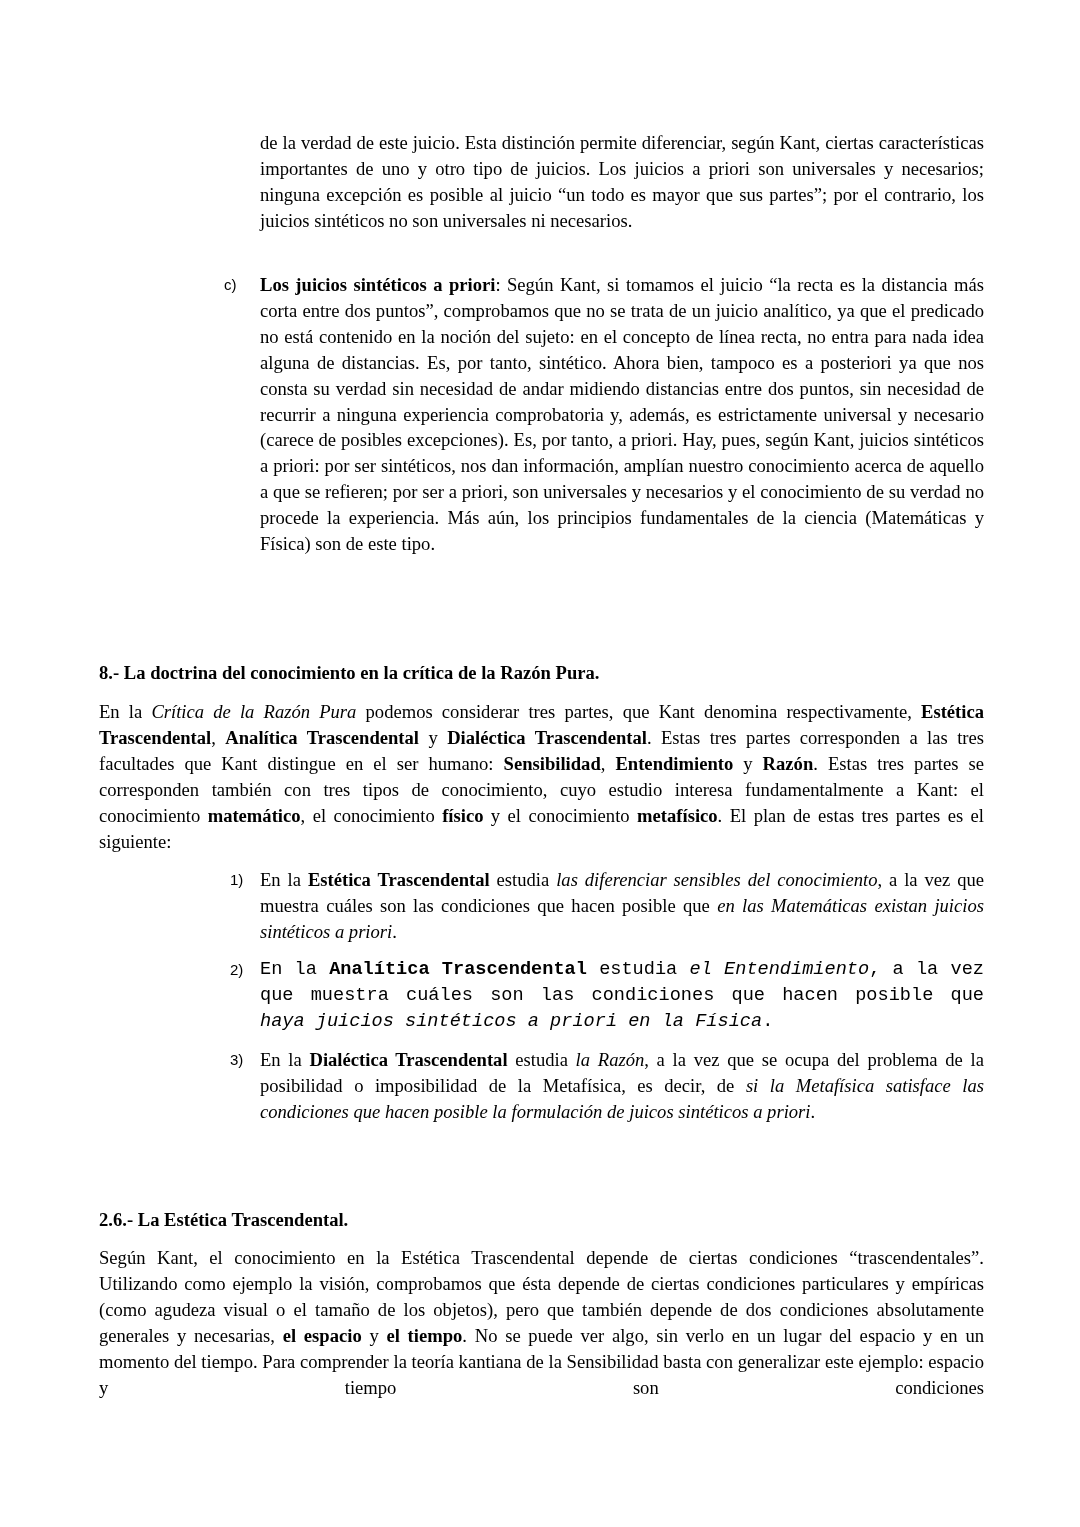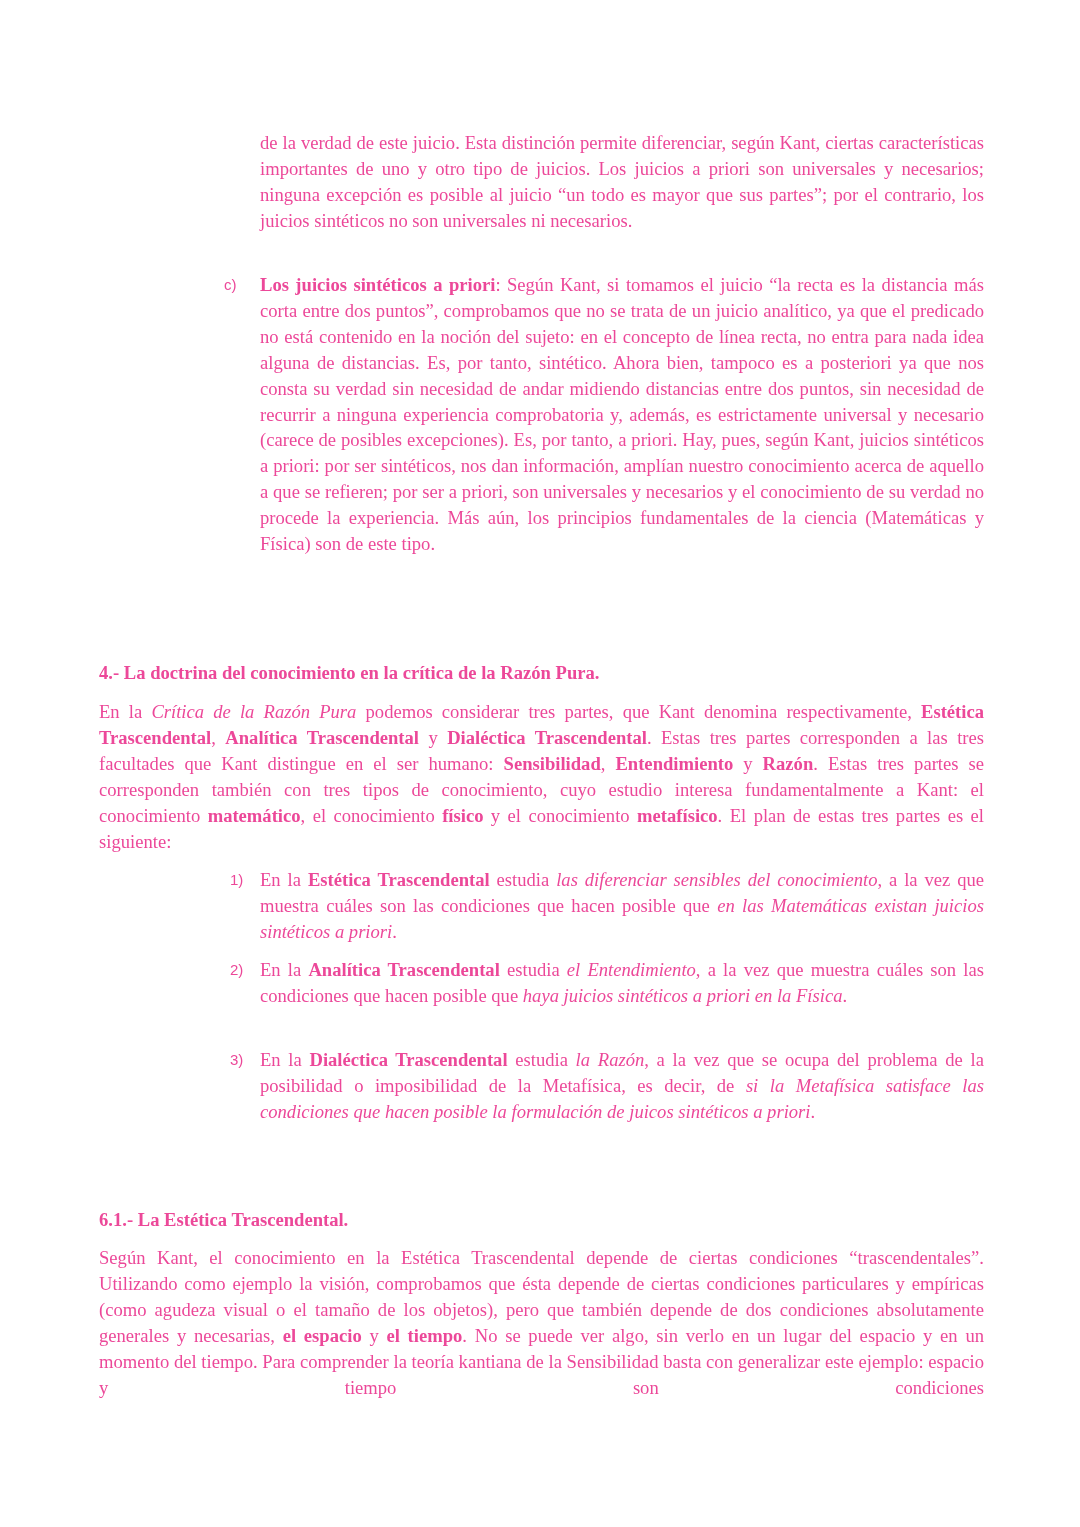--- a/index.html
+++ b/index.html
@@ -1,19 +1,19 @@
 <!DOCTYPE html>
 <html><head>
 <meta charset="utf-8">
 <style>
   html, body { margin: 0; padding: 0; background: #ffffff; }
   body { width: 1080px; height: 1527px; position: relative; overflow: hidden; }
   .page {
     position: absolute; left: 0; top: 0; width: 1080px; height: 1527px;
-    font-family: "Liberation Serif", serif; color: #ec4899;
+    font-family: "Liberation Serif", serif; color: #000000;
     font-size: 18.6px; line-height: 25.9px;
   }
   .just { text-align: justify; }
   .last-line-left { text-align-last: left; }
   b { font-weight: bold; }
   i { font-style: italic; }
 
   .block { position: absolute; }
   .marker {
     position: absolute; font-family: "Liberation Sans", sans-serif;
@@ -24,30 +24,30 @@
 </head>
 <body>
 
 <div class="page">
 
   <div class="block just last-line-left" style="left:260px; top:130px; width:724px;"><span>de la verdad de este juicio. Esta distinción permite diferenciar, según Kant, ciertas características importantes de uno y otro tipo de juicios. Los juicios a priori son universales y necesarios; ninguna excepción es posible al juicio “un todo es mayor que sus partes”; por el contrario, los juicios sintéticos no son universales ni necesarios.</span></div>
 
   <div class="marker" style="left:224px; top:272px;">c)</div>
   <div class="block just last-line-left" style="left:260px; top:272px; width:724px;"><b>Los juicios sintéticos a priori</b><span>: Según Kant, si tomamos el juicio “la recta es la distancia más corta entre dos puntos”, comprobamos que no se trata de un juicio analítico, ya que el predicado no está contenido en la noción del sujeto: en el concepto de línea recta, no entra para nada idea alguna de distancias. Es, por tanto, sintético. Ahora bien, tampoco es a posteriori ya que nos consta su verdad sin necesidad de andar midiendo distancias entre dos puntos, sin necesidad de recurrir a ninguna experiencia comprobatoria y, además, es estrictamente universal y necesario (carece de posibles excepciones). Es, por tanto, a priori. Hay, pues, según Kant, juicios sintéticos a priori: por ser sintéticos, nos dan información, amplían nuestro conocimiento acerca de aquello a que se refieren; por ser a priori, son universales y necesarios y el conocimiento de su verdad no procede la experiencia. Más aún, los principios fundamentales de la ciencia (Matemáticas y Física) son de este tipo.</span></div>
 
-  <div class="heading" style="left:99px; top:660px;">4.- La doctrina del conocimiento en la crítica de la Razón Pura.</div>
+  <div class="heading" style="left:99px; top:660px;">8.- La doctrina del conocimiento en la crítica de la Razón Pura.</div>
 
   <div class="block just last-line-left" style="left:99px; top:699px; width:885px;"><span>En la </span><i>Crítica de la Razón Pura</i><span> podemos considerar tres partes, que Kant denomina respectivamente, </span><b>Estética Trascendental</b><span>, </span><b>Analítica Trascendental</b><span> y </span><b>Dialéctica Trascendental</b><span>. Estas tres partes corresponden a las tres facultades que Kant distingue en el ser humano: </span><b>Sensibilidad</b><span>, </span><b>Entendimiento</b><span> y </span><b>Razón</b><span>. Estas tres partes se corresponden también con tres tipos de conocimiento, cuyo estudio interesa fundamentalmente a Kant: el conocimiento </span><b>matemático</b><span>, el conocimiento </span><b>físico</b><span> y el conocimiento </span><b>metafísico</b><span>. El plan de estas tres partes es el siguiente:</span></div>
 
   <div class="marker" style="left:230px; top:867px;">1)</div>
   <div class="block just last-line-left" style="left:260px; top:867px; width:724px;"><span>En la </span><b>Estética Trascendental</b><span> estudia </span><i>las diferenciar sensibles del conocimiento</i><span>, a la vez que muestra cuáles son las condiciones que hacen posible que </span><i>en las Matemáticas existan juicios sintéticos a priori</i><span>.</span></div>
 
   <div class="marker" style="left:230px; top:957px;">2)</div>
-  <div class="block just last-line-left" style="left:260px; top:957px; width:724px;"><span>En la </span><b>Analítica Trascendental</b><span> estudia </span><i>el Entendimiento</i><span>, a la vez que muestra cuáles son las condiciones que hacen posible que </span><i>haya juicios sintéticos a priori en la Física</i><span>.</span></div>
+  <div class="block just last-line-left" style="left:260px; top:957px; width:724px;font-family:Liberation Mono, monospace;"><span>En la </span><b>Analítica Trascendental</b><span> estudia </span><i>el Entendimiento</i><span>, a la vez que muestra cuáles son las condiciones que hacen posible que </span><i>haya juicios sintéticos a priori en la Física</i><span>.</span></div>
 
   <div class="marker" style="left:230px; top:1047px;">3)</div>
   <div class="block just last-line-left" style="left:260px; top:1047px; width:724px;"><span>En la </span><b>Dialéctica Trascendental</b><span> estudia </span><i>la Razón</i><span>, a la vez que se ocupa del problema de la posibilidad o imposibilidad de la Metafísica, es decir, de </span><i>si la Metafísica satisface las condiciones que hacen posible la formulación de juicos sintéticos a priori</i><span>.</span></div>
 
-  <div class="heading" style="left:99px; top:1207px;">6.1.- La Estética Trascendental.</div>
+  <div class="heading" style="left:99px; top:1207px;">2.6.- La Estética Trascendental.</div>
 
   <div class="block just" style="left:99px; top:1245px; width:885px; text-align-last: justify;"><span>Según Kant, el conocimiento en la Estética Trascendental depende de ciertas condiciones “trascendentales”. Utilizando como ejemplo la visión, comprobamos que ésta depende de ciertas condiciones particulares y empíricas (como agudeza visual o el tamaño de los objetos), pero que también depende de dos condiciones absolutamente generales y necesarias, </span><b>el espacio</b><span> y </span><b>el tiempo</b><span>. No se puede ver algo, sin verlo en un lugar del espacio y en un momento del tiempo. Para comprender la teoría kantiana de la Sensibilidad basta con generalizar este ejemplo: espacio y tiempo son condiciones</span></div>
 
 </div>
 
 </body></html>

